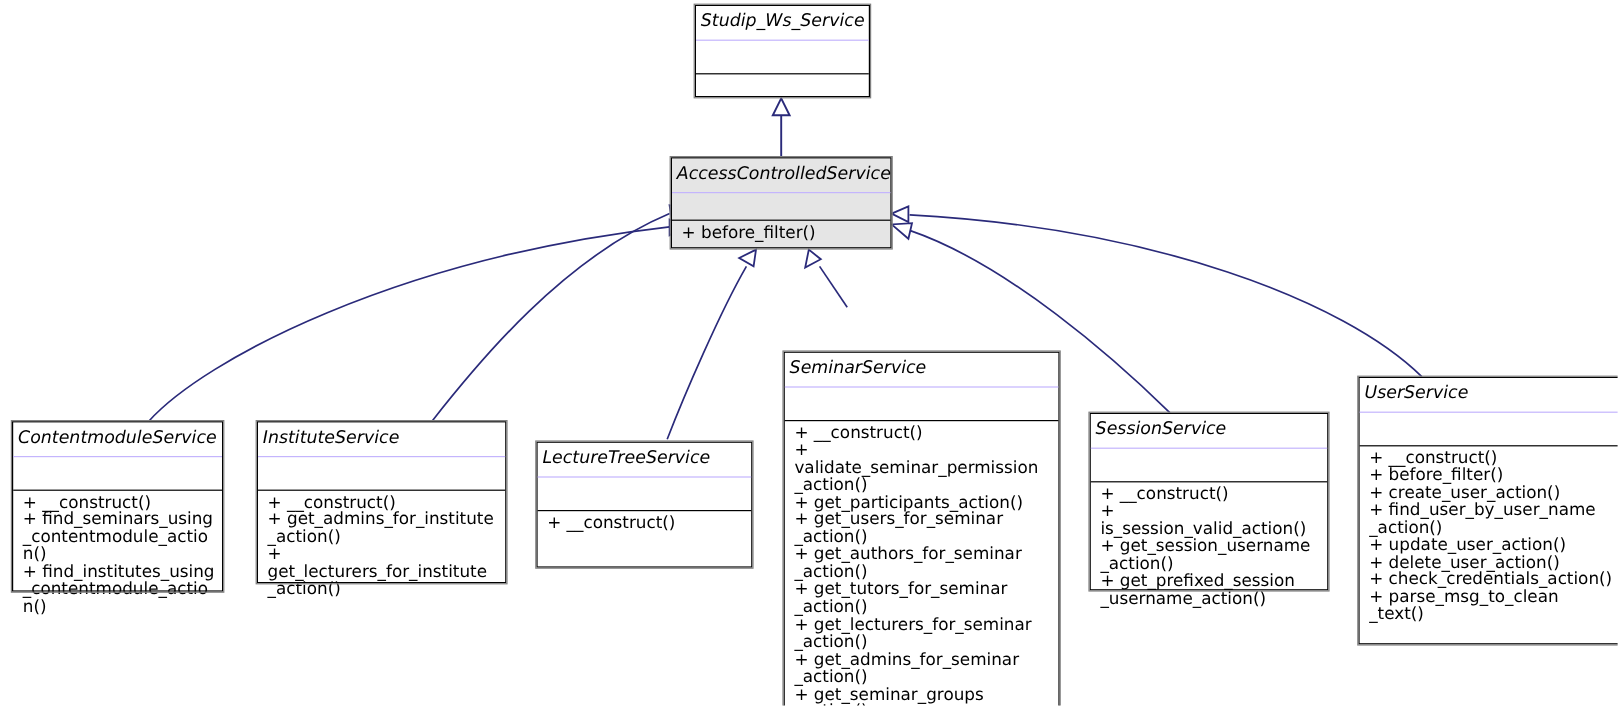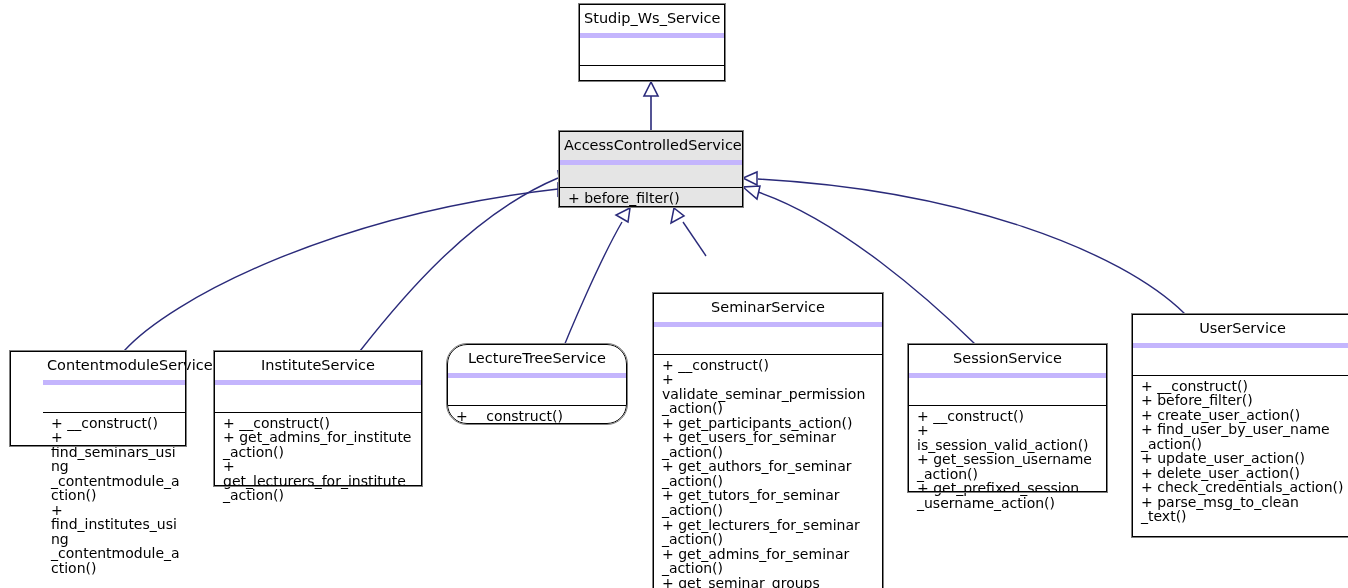--- a/index.html
+++ b/index.html
@@ -34,27 +34,27 @@
     box-sizing: border-box;
     border: 1px solid #000000;
     background: #ffffff;
     outline: 1px solid #808080;
     outline-offset: 0px;
   }
   .uml-class.highlight {
     background: #e5e5e5;
   }
   .uml-name {
-    text-align: center;
     font-size: 14.5px;
     color: #000000;
     line-height: 1.0;
     padding: 6px 4px 7px 4px;
-    border-bottom: 5px solid #c4b5fd;
+    border-bottom: 1px solid #c4b5fd;
     white-space: nowrap;
+    font-style: italic;
   }
   .uml-attrs {
     border-bottom: 1px solid #000000;
     min-height: 18px;
     padding: 0;
   }
   .uml-ops {
     padding: 3px 0 4px 0;
   }
   .uml-op {
@@ -116,21 +116,21 @@
   </div>
 
   <div class="uml-class highlight" id="box-access-controlled-service" style="left:559px; top:131px; width:184px; height:76px;">
     <div class="uml-name">AccessControlledService</div>
     <div class="uml-attrs" style="height:22px;"></div>
     <div class="uml-ops">
       <div class="uml-op">+ before_filter()</div>
     </div>
   </div>
 
-  <div class="uml-class" id="box-contentmodule-service" style="left:10px; top:351px; width:176px; height:95px;padding-left:32px;">
+  <div class="uml-class" id="box-contentmodule-service" style="left:10px; top:351px; width:176px; height:142px;">
     <div class="uml-name">ContentmoduleService</div>
     <div class="uml-attrs" style="height:27px;"></div>
     <div class="uml-ops">
       <div class="uml-op">+ __construct()</div>
       <div class="uml-op">+ find_seminars_using
 _contentmodule_action()</div>
       <div class="uml-op">+ find_institutes_using
 _contentmodule_action()</div>
     </div>
   </div>
@@ -140,21 +140,21 @@
     <div class="uml-attrs" style="height:27px;"></div>
     <div class="uml-ops">
       <div class="uml-op">+ __construct()</div>
       <div class="uml-op">+ get_admins_for_institute
 _action()</div>
       <div class="uml-op">+ get_lecturers_for_institute
 _action()</div>
     </div>
   </div>
 
-  <div class="uml-class" id="box-lecturetree-service" style="left:447px; top:344px; width:180px; height:80px;border-radius:20px;">
+  <div class="uml-class" id="box-lecturetree-service" style="left:447px; top:368px; width:180px; height:105px;">
     <div class="uml-name">LectureTreeService</div>
     <div class="uml-attrs" style="height:27px;"></div>
     <div class="uml-ops">
       <div class="uml-op">+ __construct()</div>
     </div>
   </div>
 
   <div class="uml-class" id="box-seminar-service" style="left:653px; top:256px; width:230px; height:326px;margin-top:37px;">
     <div class="uml-name">SeminarService</div>
     <div class="uml-attrs" style="height:27px;"></div>

